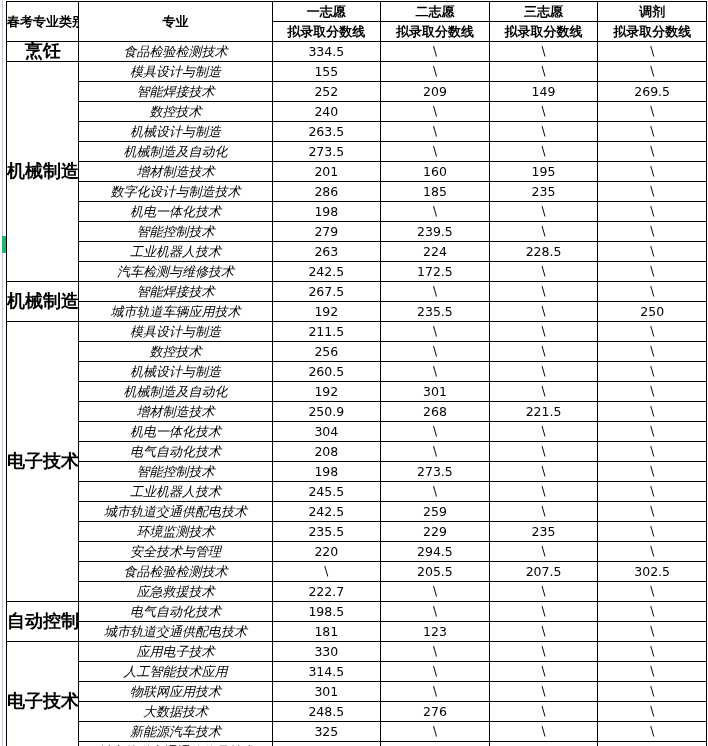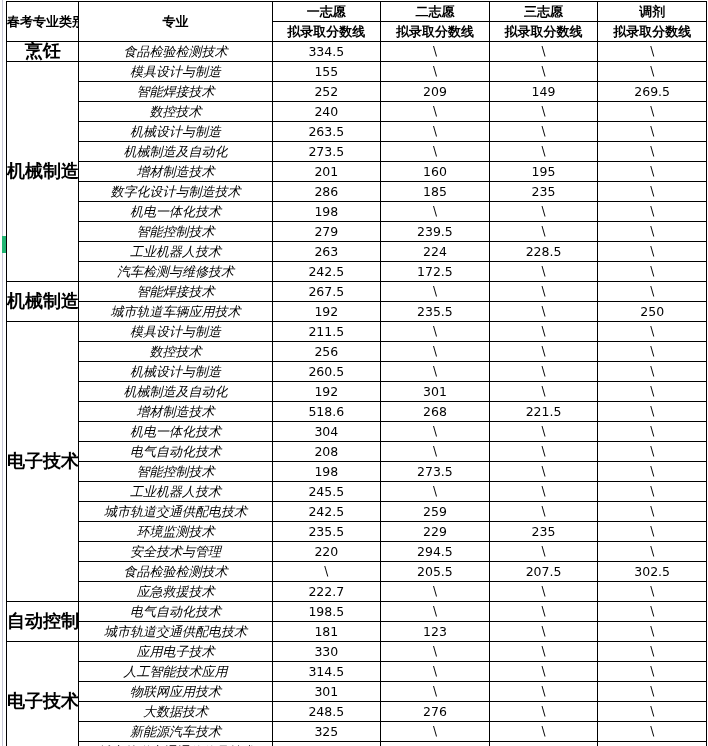--- a/index.html
+++ b/index.html
@@ -219,21 +219,21 @@
         </tr>
         <tr>
           <td class="major">机械制造及自动化</td>
           <td class="score">192</td>
           <td class="score">301</td>
           <td class="score na">\</td>
           <td class="score na">\</td>
         </tr>
         <tr>
           <td class="major">增材制造技术</td>
-          <td class="score">518.6</td>
+          <td class="score">250.9</td>
           <td class="score">268</td>
           <td class="score">221.5</td>
           <td class="score na">\</td>
         </tr>
         <tr>
           <td class="major">机电一体化技术</td>
           <td class="score">304</td>
           <td class="score na">\</td>
           <td class="score na">\</td>
           <td class="score na">\</td>

